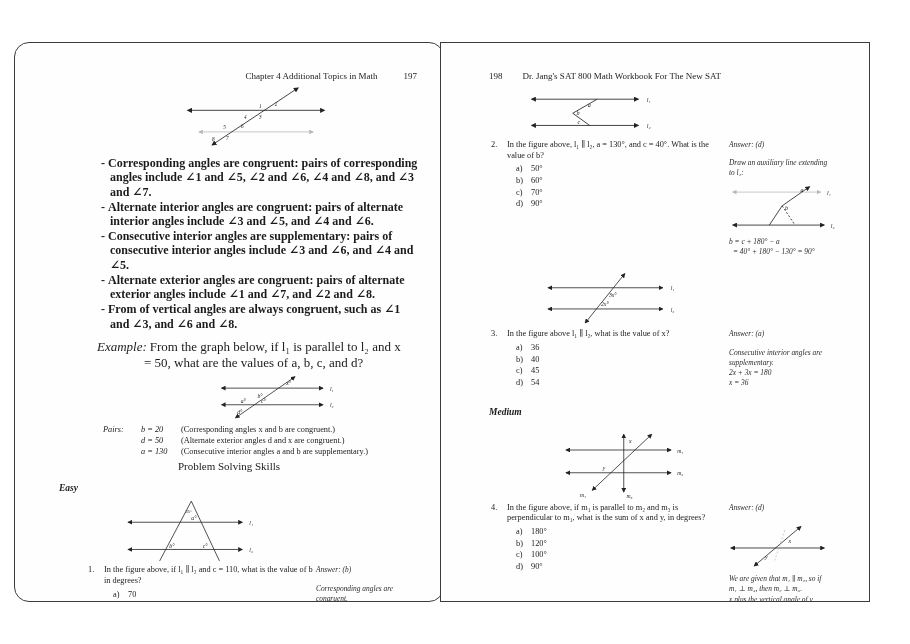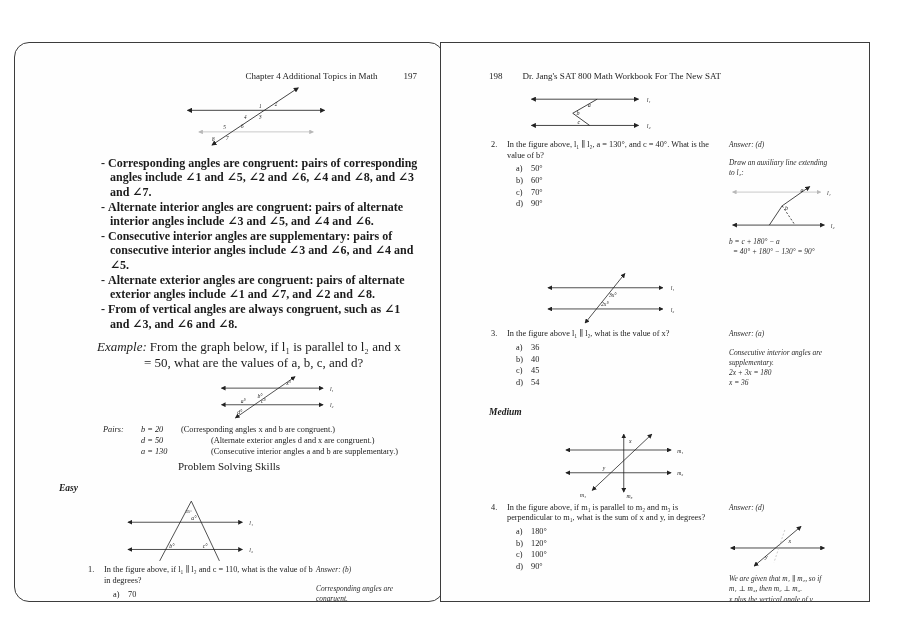--- a/index.html
+++ b/index.html
@@ -31,21 +31,21 @@
   #fig-f{margin:12px 0 0 118px;}
 
   
   .bullets{margin:5px 24px 0 86px;font-size:12px;line-height:1.22;font-weight:bold;}
   .bullet{padding-left:9px;text-indent:-9px;}
   .example{margin:8px 24px 0 82px;width:308px;font-size:13px;line-height:1.25;
            padding-left:47px;text-indent:-47px;box-sizing:border-box;}
   .ex-label{font-style:italic;margin-right:3px;}
   .ex-answer{margin:5px 0 0 88px;font-size:8.3px;line-height:1.3;}
   .ex-row{display:flex;}
-  .ex-row.cont{margin-left:38px;gap:30px;}
+  .ex-row.cont{margin-left:38px;}
   .ex-prefix{font-style:italic;width:38px;flex:none;}
   .ex-row .eq{font-style:italic;width:40px;flex:none;}
   .ps-title{margin-top:3px;text-align:center;font-weight:normal;font-size:11px;}
   .difficulty{margin:11px 0 0 44px;font-weight:bold;font-style:italic;font-size:9.5px;}
 
   
   .qrow{display:flex;margin:4px 24px 0 73px;}
   #right-page .qrow{margin-left:50px;margin-right:20px;}
   .qmain{width:228px;flex:none;font-size:8.3px;line-height:1.3;}
   .qtext{display:flex;}

